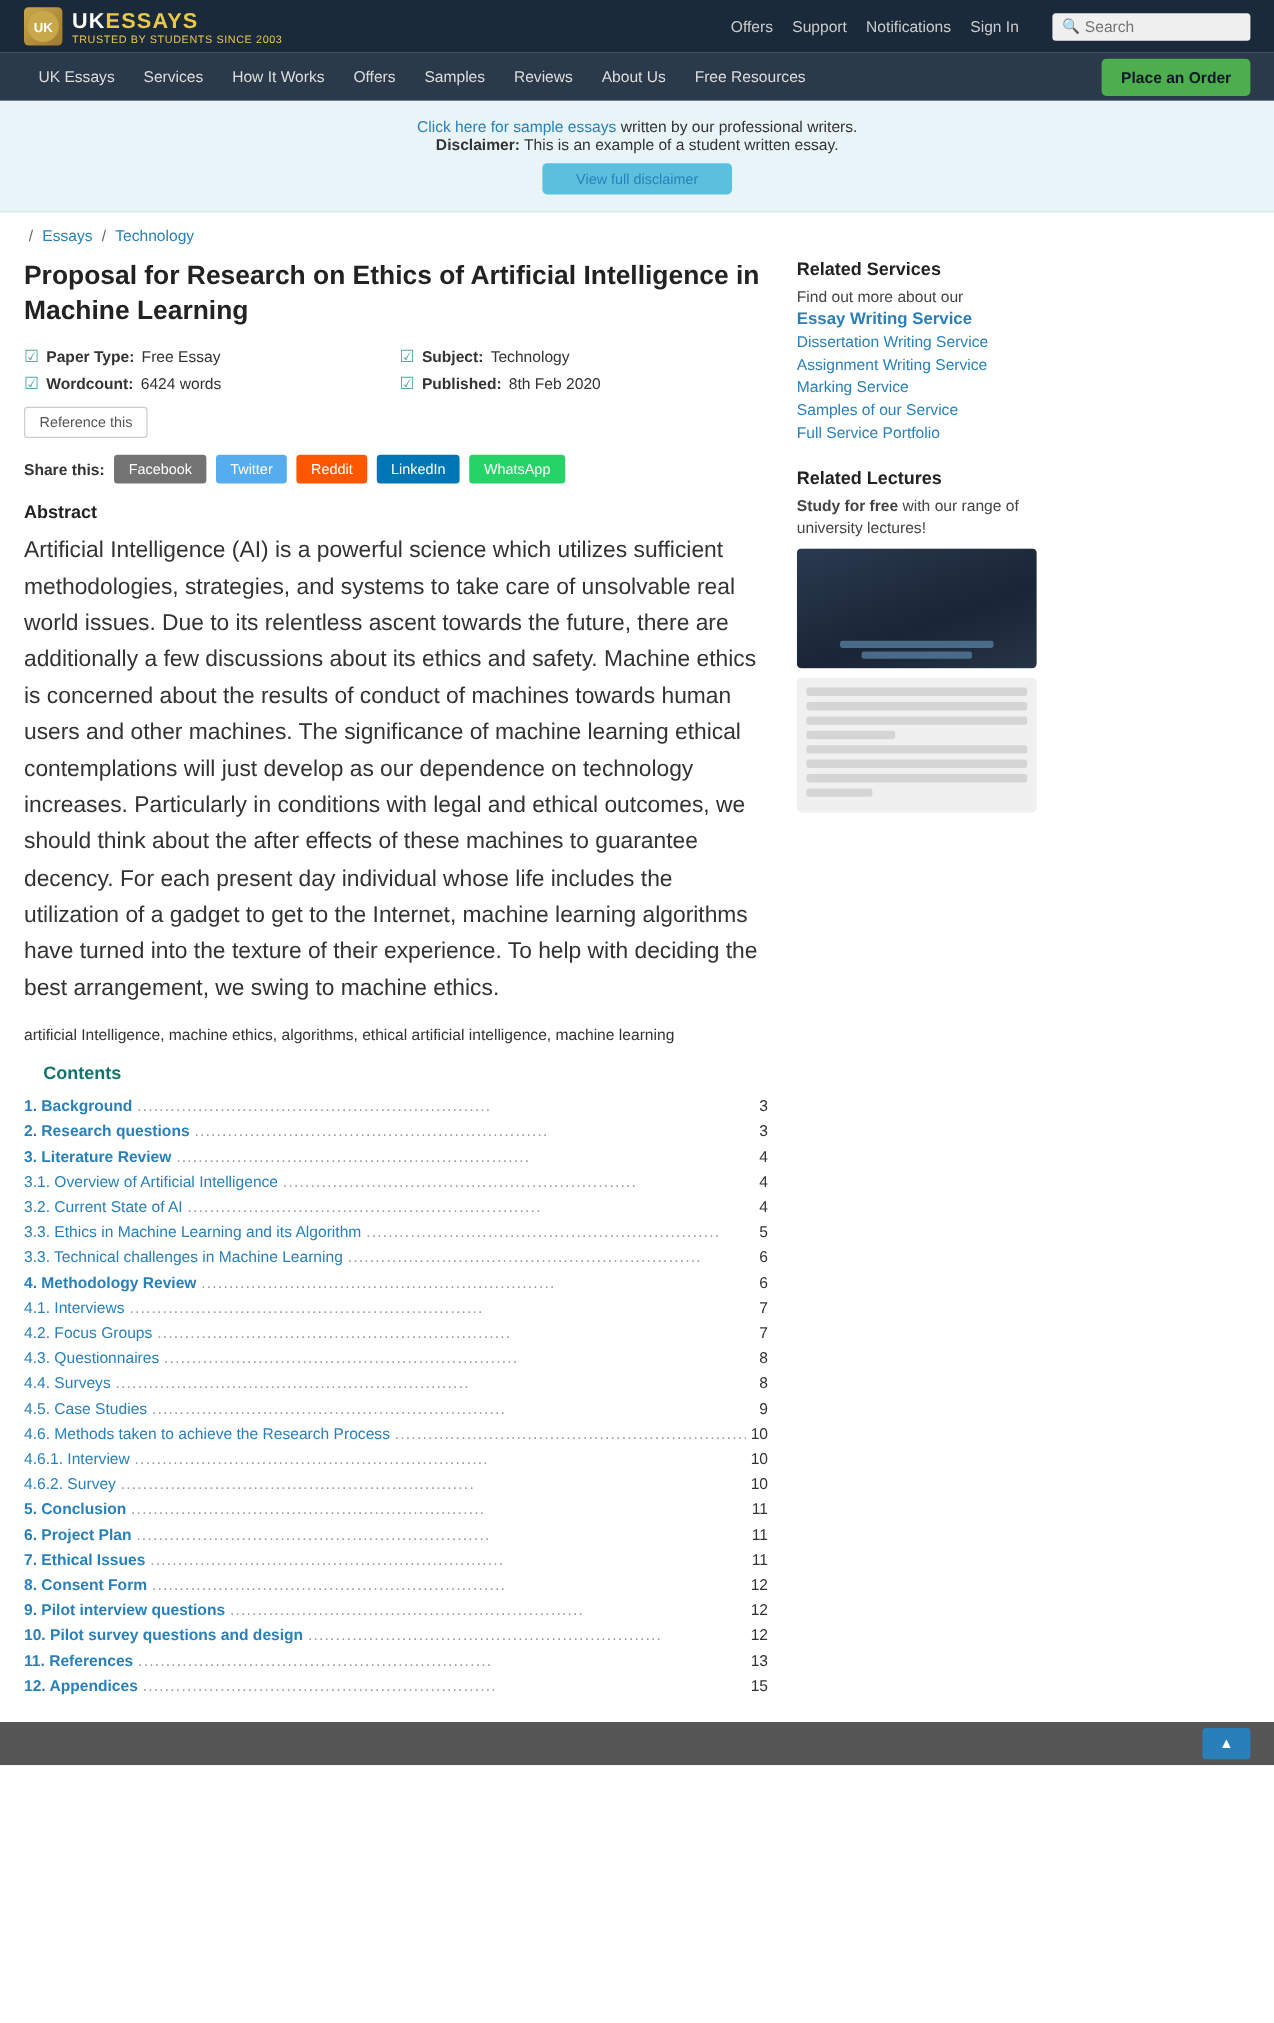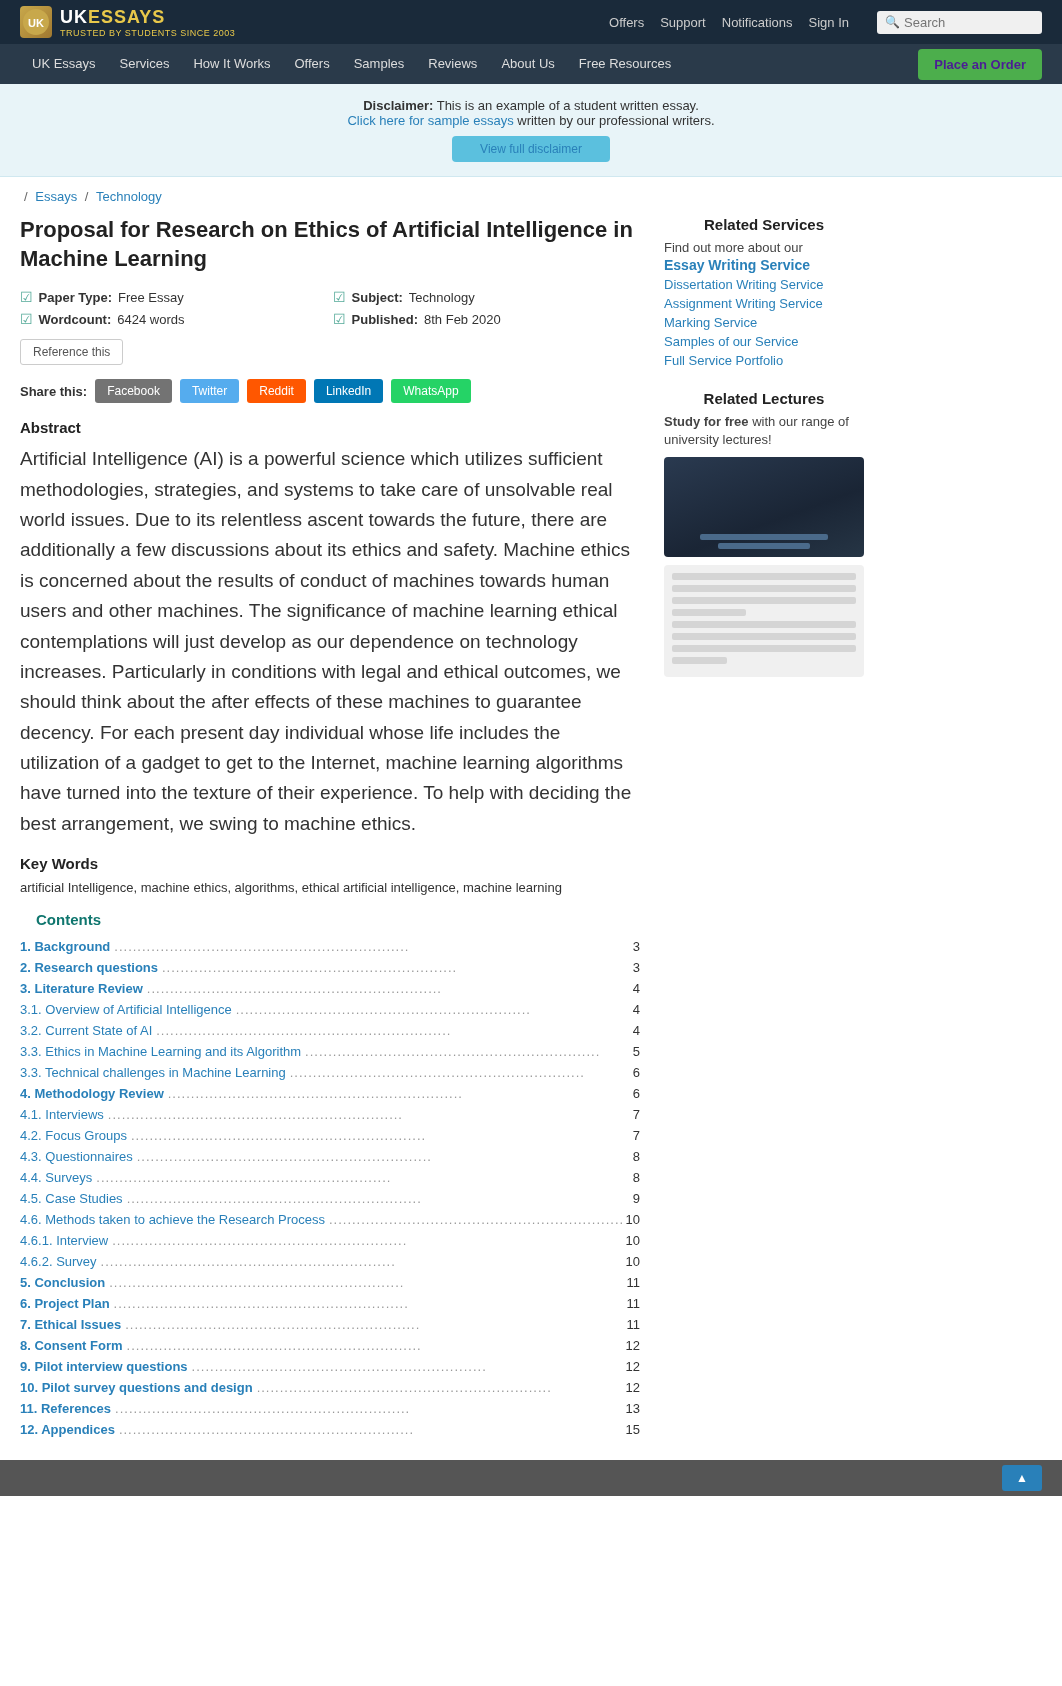--- a/index.html
+++ b/index.html
@@ -11,21 +11,21 @@
     .logo-icon { width: 32px; height: 32px; background: linear-gradient(135deg, #c8a84b, #a07830); border-radius: 4px; margin-right: 8px; display: flex; align-items: center; justify-content: center; color: white; font-weight: bold; font-size: 12px; }
     .top-nav { display: flex; align-items: center; gap: 16px; }
     .top-nav a { color: #ccc; font-size: 13px; text-decoration: none; cursor: pointer; }
     .search-box { display: flex; align-items: center; background: #f0f0f0; border-radius: 3px; padding: 4px 8px; margin-left: 12px; }
     .search-box input { background: transparent; border: none; outline: none; font-size: 13px; width: 130px; }
     .search-icon-top { color: #666; font-size: 12px; margin-right: 4px; }
 
     
     .main-nav { background: #2a3a4a; display: flex; align-items: center; padding: 0 20px; height: 40px; }
     .main-nav a { color: #ddd; font-size: 13px; text-decoration: none; padding: 0 12px; line-height: 40px; cursor: pointer; }
-    .place-order-btn { margin-left: auto; background: #4cae4c; color: #4c1d95; border: none; padding: 8px 16px; border-radius: 4px; font-size: 13px; cursor: pointer; font-weight: bold; }
+    .place-order-btn { margin-left: auto; background: #4cae4c; color: #0f172a; border: none; padding: 8px 16px; border-radius: 4px; font-size: 13px; cursor: pointer; font-weight: bold; }
 
     
     .disclaimer-banner { background: #e8f4f8; border-bottom: 1px solid #d0e8f0; padding: 14px 20px; text-align: center; }
     .disclaimer-banner p { font-size: 13px; color: #333; }
     .disclaimer-banner strong { color: #333; }
     .disclaimer-banner a { color: #2980b9; text-decoration: none; }
     .view-disclaimer-btn { display: inline-block; margin-top: 8px; background: #5bc0de; color: white; padding: 6px 28px; border-radius: 4px; font-size: 12px; cursor: pointer; text-decoration: none; }
 
     
     .breadcrumb { padding: 12px 20px; font-size: 13px; color: #666; }
@@ -65,21 +65,21 @@
     .toc-title { font-size: 15px; font-weight: bold; color: #0f766e; margin-bottom: 8px; margin-left: 16px; }
     .toc-item { font-size: 13px; padding: 3px 0; display: flex; align-items: baseline; }
     .toc-item a { color: #2980b9; text-decoration: none; white-space: nowrap; }
     .toc-dots { flex: 1; overflow: hidden; color: #999; margin: 0 4px; letter-spacing: 1px; }
     .toc-page { color: #333; font-size: 13px; }
     .toc-bold a { font-weight: bold; }
 
     
     .sidebar { width: 200px; flex-shrink: 0; }
     .sidebar-section { margin-bottom: 20px; }
-    .sidebar-title { font-size: 15px; font-weight: bold; color: #222; margin-bottom: 6px; text-align: center; }
+    .sidebar-title { font-size: 15px; font-weight: bold; color: #222; margin-bottom: 6px; }
     .sidebar-desc { font-size: 13px; color: #444; margin-bottom: 8px; line-height: 1.4; }
     .sidebar-desc strong { color: #222; }
     .sidebar-link { display: block; color: #2980b9; font-size: 13px; text-decoration: none; padding: 2px 0; }
     .sidebar-link.primary { font-weight: bold; font-size: 14px; }
     .sidebar-lectures-desc { font-size: 13px; color: #444; margin-bottom: 8px; line-height: 1.4; }
     .blurred-img { width: 100%; height: 100px; background: #2a3a4a; border-radius: 4px; margin-bottom: 8px; display: flex; align-items: center; justify-content: center; color: #667; font-size: 11px; overflow: hidden; }
     .blurred-img-inner { width: 100%; height: 100%; background: linear-gradient(160deg, #2a3a50 0%, #1a2535 60%, #263545 100%); display: flex; flex-direction: column; align-items: center; justify-content: flex-end; padding: 8px; }
     .blurred-img-bar { width: 70%; height: 6px; background: #4a6a8a; border-radius: 2px; margin-top: 4px; }
 
     .blurred-text-block { background: #f0f0f0; border-radius: 4px; padding: 8px; }
@@ -126,26 +126,26 @@
   <a>Offers</a>
   <a>Samples</a>
   <a>Reviews</a>
   <a>About Us</a>
   <a>Free Resources</a>
   <button class="place-order-btn">Place an Order</button>
 </div>
 
 <div class="disclaimer-banner">
   <p>
+    <a>Click here for sample essays</a>
+    <span> written by our professional writers.</span>
+  </p>
+  <p>
     <strong>Disclaimer:</strong>
     <span>This is an example of a student written essay.</span>
-  </p>
-  <p>
-    <a>Click here for sample essays</a>
-    <span> written by our professional writers.</span>
   </p>
   <a class="view-disclaimer-btn">View full disclaimer</a>
 </div>
 
 <div class="breadcrumb">
   <span>/</span>
   <a>Essays</a>
   <span> / </span>
   <a>Technology</a>
 </div>
@@ -189,21 +189,20 @@
       <a class="share-btn share-reddit">Reddit</a>
       <a class="share-btn share-linkedin">LinkedIn</a>
       <a class="share-btn share-whatsapp">WhatsApp</a>
     </div>
 
     
     <div class="section-title">Abstract</div>
     <p class="abstract-text">Artificial Intelligence (AI) is a powerful science which utilizes sufficient methodologies, strategies, and systems to take care of unsolvable real world issues. Due to its relentless ascent towards the future, there are additionally a few discussions about its ethics and safety. Machine ethics is concerned about the results of conduct of machines towards human users and other machines. The significance of machine learning ethical contemplations will just develop as our dependence on technology increases. Particularly in conditions with legal and ethical outcomes, we should think about the after effects of these machines to guarantee decency. For each present day individual whose life includes the utilization of a gadget to get to the Internet, machine learning algorithms have turned into the texture of their experience. To help with deciding the best arrangement, we swing to machine ethics.</p>
 
     
-    <div class="section-title">Key Words</div>
     <p class="keywords-text">artificial Intelligence, machine ethics, algorithms, ethical artificial intelligence, machine learning</p>
 
     
     <div class="toc-section">
       <div class="toc-title">Contents</div>
       <div id="toc-list">
           <div class="toc-item toc-bold">
             <a href="#">1. Background</a>
             <span class="toc-dots">................................................................</span>
             <span class="toc-page">3</span>

